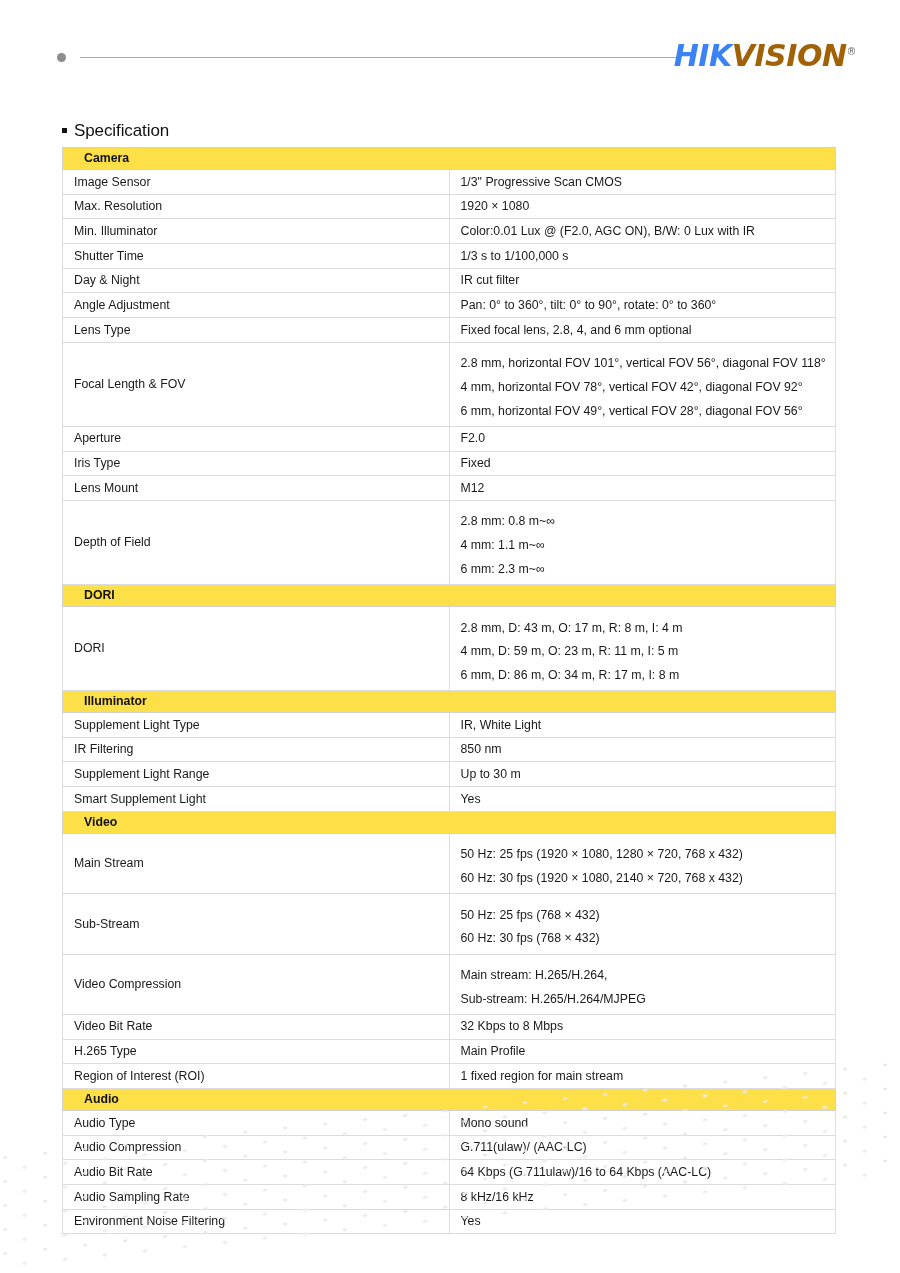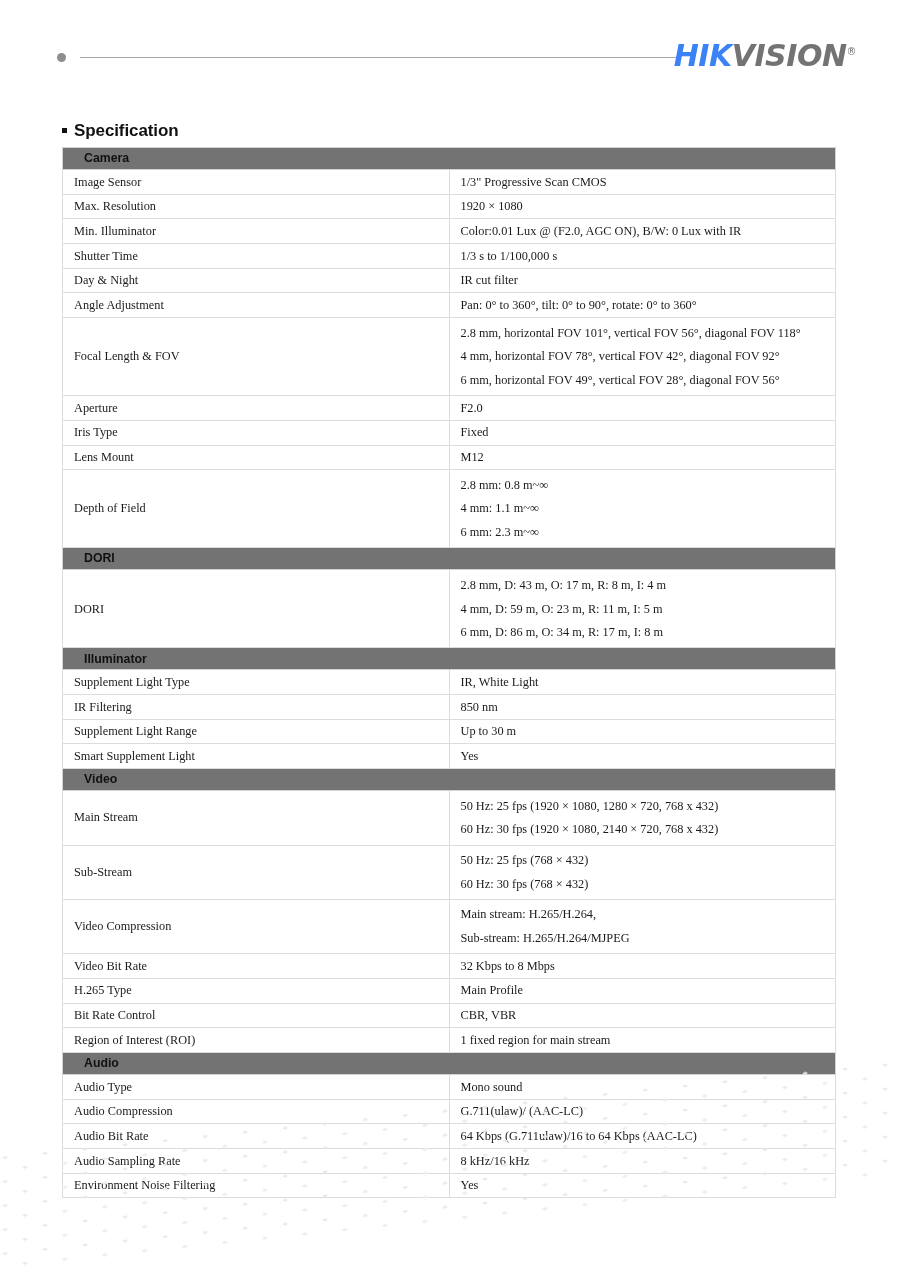--- a/index.html
+++ b/index.html
@@ -65,36 +65,36 @@
     top: 41px;
     font-family: "DejaVu Sans", sans-serif;
     font-style: italic;
     font-weight: bold;
     font-size: 30px;
     letter-spacing: -0.5px;
     white-space: nowrap;
     line-height: 1;
   }
   .logo .hik  { color: #3b82f6; }
-  .logo .vis  { color: #737373; text-align: center; }
+  .logo .vis  { color: #a16207; text-align: center; }
   .logo .reg  {
     color: #6d6e71;
     font-size: 10px;
     font-style: normal;
     vertical-align: super;
     font-weight: normal;
   }
 
   
   .page-title {
     position: absolute;
     left: 62px;
     top: 121px;
     font-size: 17px;
-    font-weight: bold;
+    font-weight: normal;
     color: #111111;
     letter-spacing: -0.1px;
     white-space: nowrap;
   }
   .title-bullet {
     display: inline-block;
     width: 5px;
     height: 5px;
     background: #111111;
     vertical-align: 3px;
@@ -112,41 +112,40 @@
     font-size: 12.3px;
     color: #1a1a1a;
   }
   .spec-table td {
     border: 1px solid #dcdcdc;
     padding: 0 0 0 11px;
     vertical-align: middle;
     line-height: 1.52;
   }
   .spec-table tr.section-row td {
-    background: #737373;
+    background: #fde047;
     font-weight: bold;
     height: 21px;
     color: #111111;
     border-color: #d2d2d2;
     padding-left: 21px;
   }
   .spec-table tr.data-row td.key {
     width: 223px;
   }
   .spec-table tr.data-row td {
     height: 23px;
-    font-family: Liberation Serif, serif;
   }
   .spec-table td .line {
     display: block;
     padding: 2.5px 0;
     white-space: nowrap;
   }
   .spec-table td.multi {
-    padding-top: 3px;
+    padding-top: 9px;
     padding-bottom: 3px;
     margin-top: 28px;
   }
 </style>
 </head>
 <body>
 
 <div class="header">
   <div class="header-dot"></div>
   <div class="header-rule"></div>
@@ -194,20 +193,26 @@
           <span class="line">IR cut filter</span>
         </td>
       </tr>
       <tr class="data-row">
         <td class="key">Angle Adjustment</td>
         <td>
           <span class="line">Pan: 0° to 360°, tilt: 0° to 90°, rotate: 0° to 360°</span>
         </td>
       </tr>
       <tr class="data-row">
+        <td class="key">Lens Type</td>
+        <td>
+          <span class="line">Fixed focal lens, 2.8, 4, and 6 mm optional</span>
+        </td>
+      </tr>
+      <tr class="data-row">
         <td class="key">Focal Length &amp; FOV</td>
         <td class="multi">
           <span class="line">2.8 mm, horizontal FOV 101°, vertical FOV 56°, diagonal FOV 118°</span>
           <span class="line">4 mm, horizontal FOV 78°, vertical FOV 42°, diagonal FOV 92°</span>
           <span class="line">6 mm, horizontal FOV 49°, vertical FOV 28°, diagonal FOV 56°</span>
         </td>
       </tr>
       <tr class="data-row">
         <td class="key">Aperture</td>
         <td>
@@ -302,26 +307,20 @@
           <span class="line">32 Kbps to 8 Mbps</span>
         </td>
       </tr>
       <tr class="data-row">
         <td class="key">H.265 Type</td>
         <td>
           <span class="line">Main Profile</span>
         </td>
       </tr>
       <tr class="data-row">
-        <td class="key">Bit Rate Control</td>
-        <td>
-          <span class="line">CBR, VBR</span>
-        </td>
-      </tr>
-      <tr class="data-row">
         <td class="key">Region of Interest (ROI)</td>
         <td>
           <span class="line">1 fixed region for main stream</span>
         </td>
       </tr>
       <tr class="section-row">
         <td colspan="2">Audio</td>
       </tr>
       <tr class="data-row">
         <td class="key">Audio Type</td>

